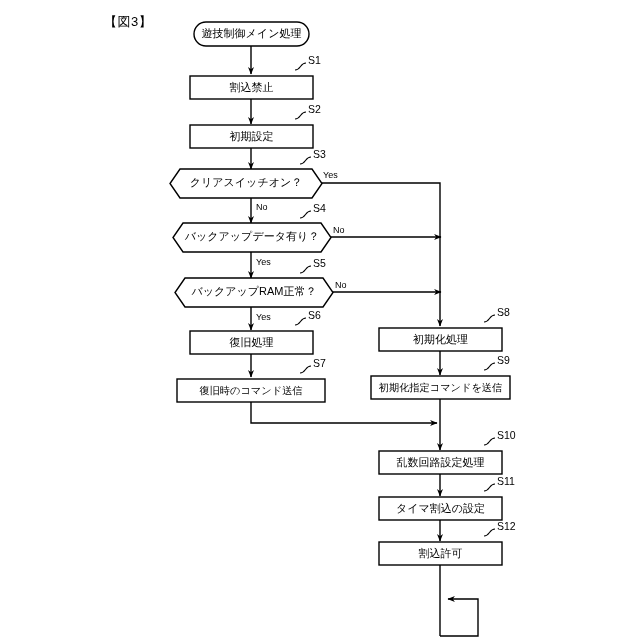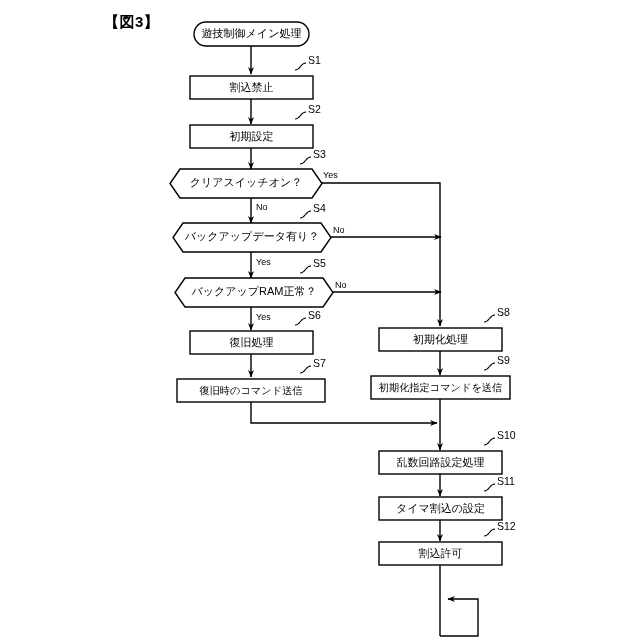--- a/index.html
+++ b/index.html
@@ -17,22 +17,22 @@
   }
   #figure-root {
     position: relative;
     width: 640px;
     height: 640px;
   }
   #figure-title {
     position: absolute;
     left: 104px;
     top: 13px;
-    font-size: 15px;
-    font-weight: 700;
+    font-size: 13px;
+    font-weight: 400;
     letter-spacing: 0.5px;
     white-space: nowrap;
   }
   svg#flow-canvas {
     position: absolute;
     left: 0;
     top: 0;
     width: 640px;
     height: 640px;
   }

